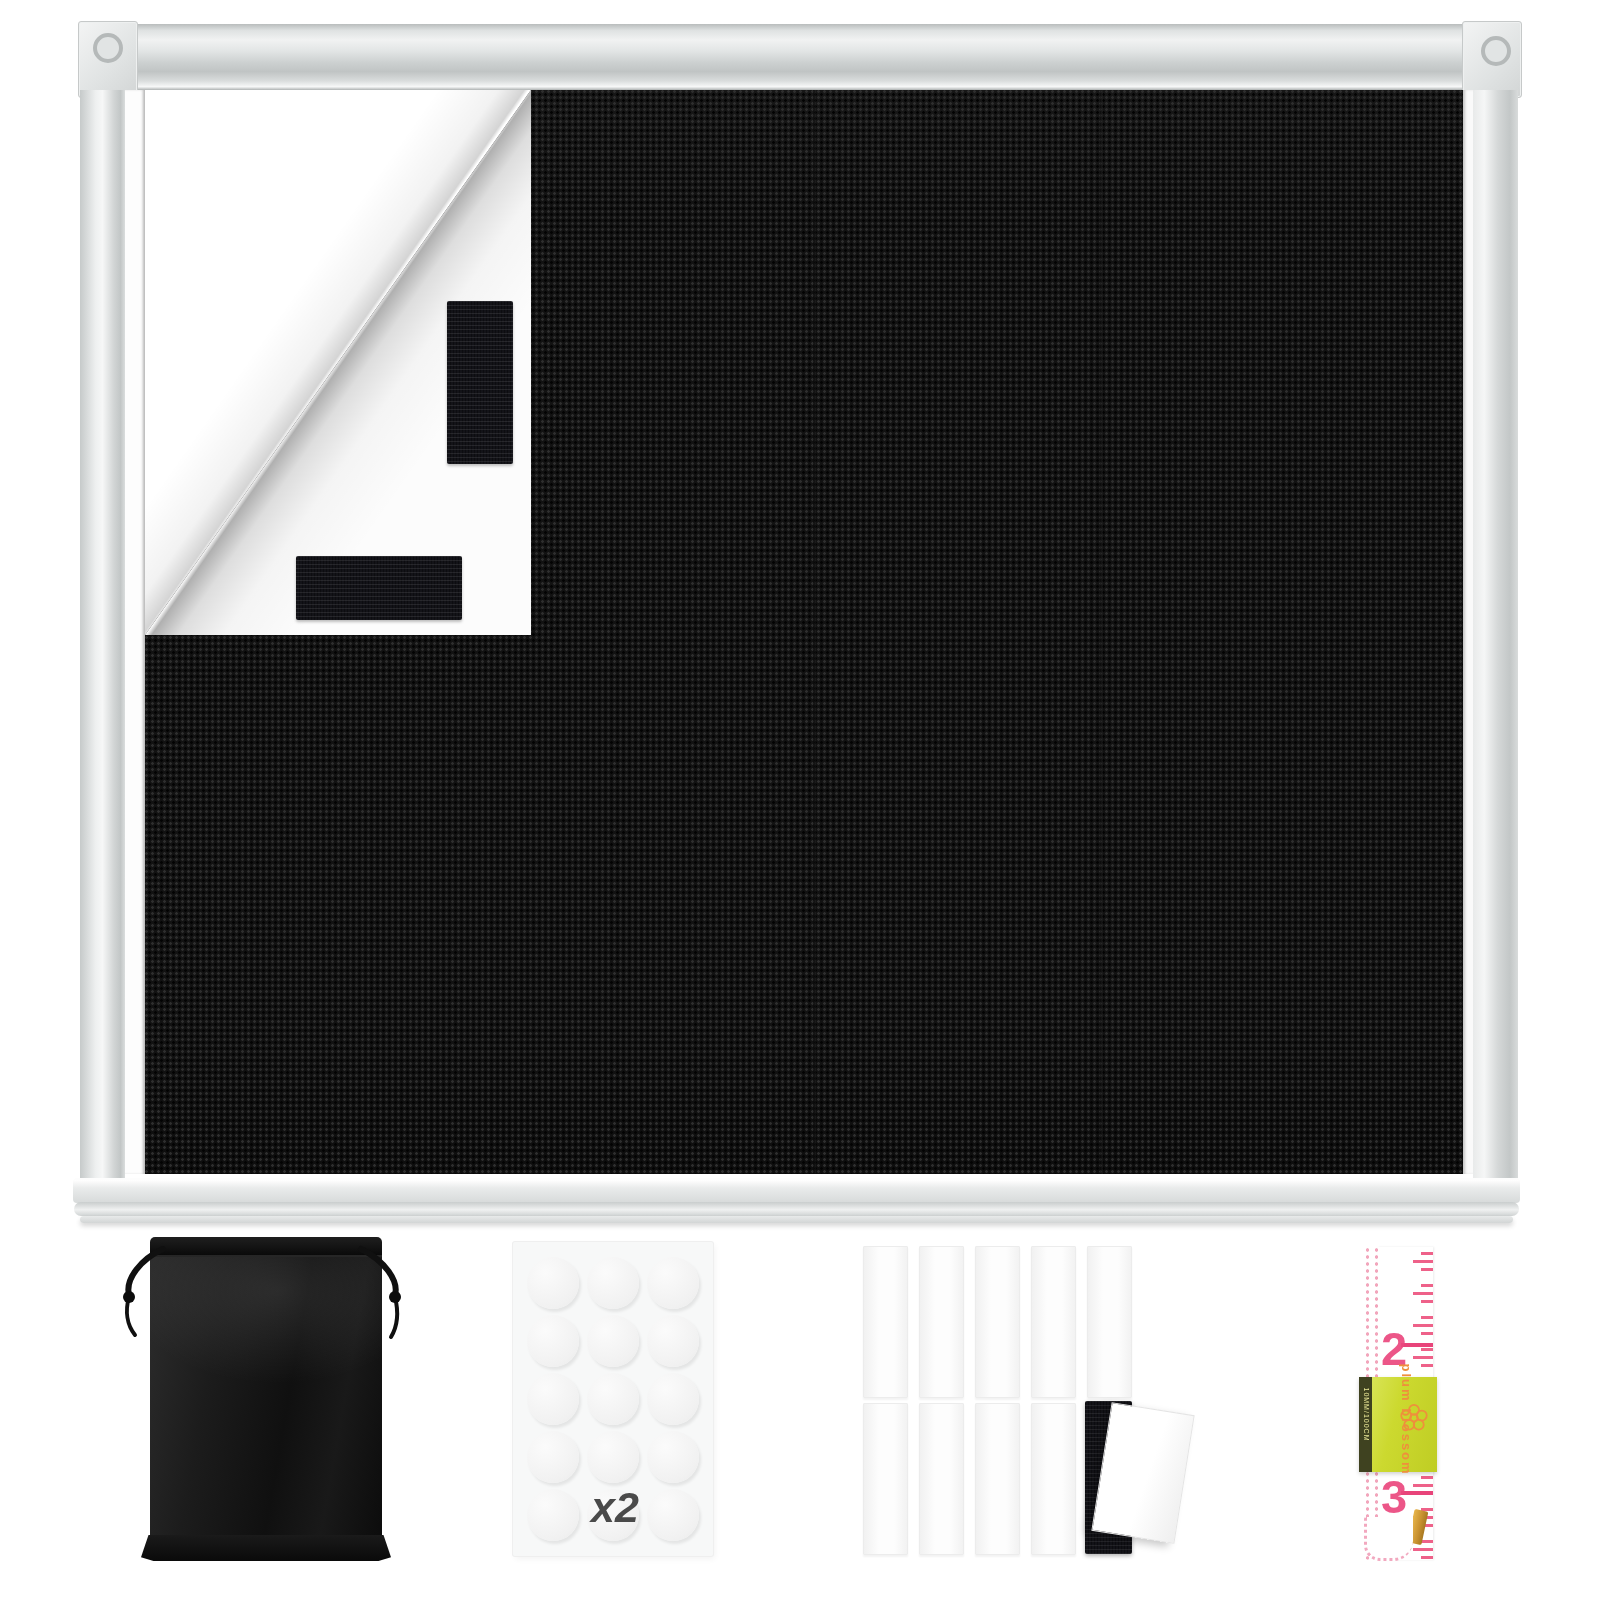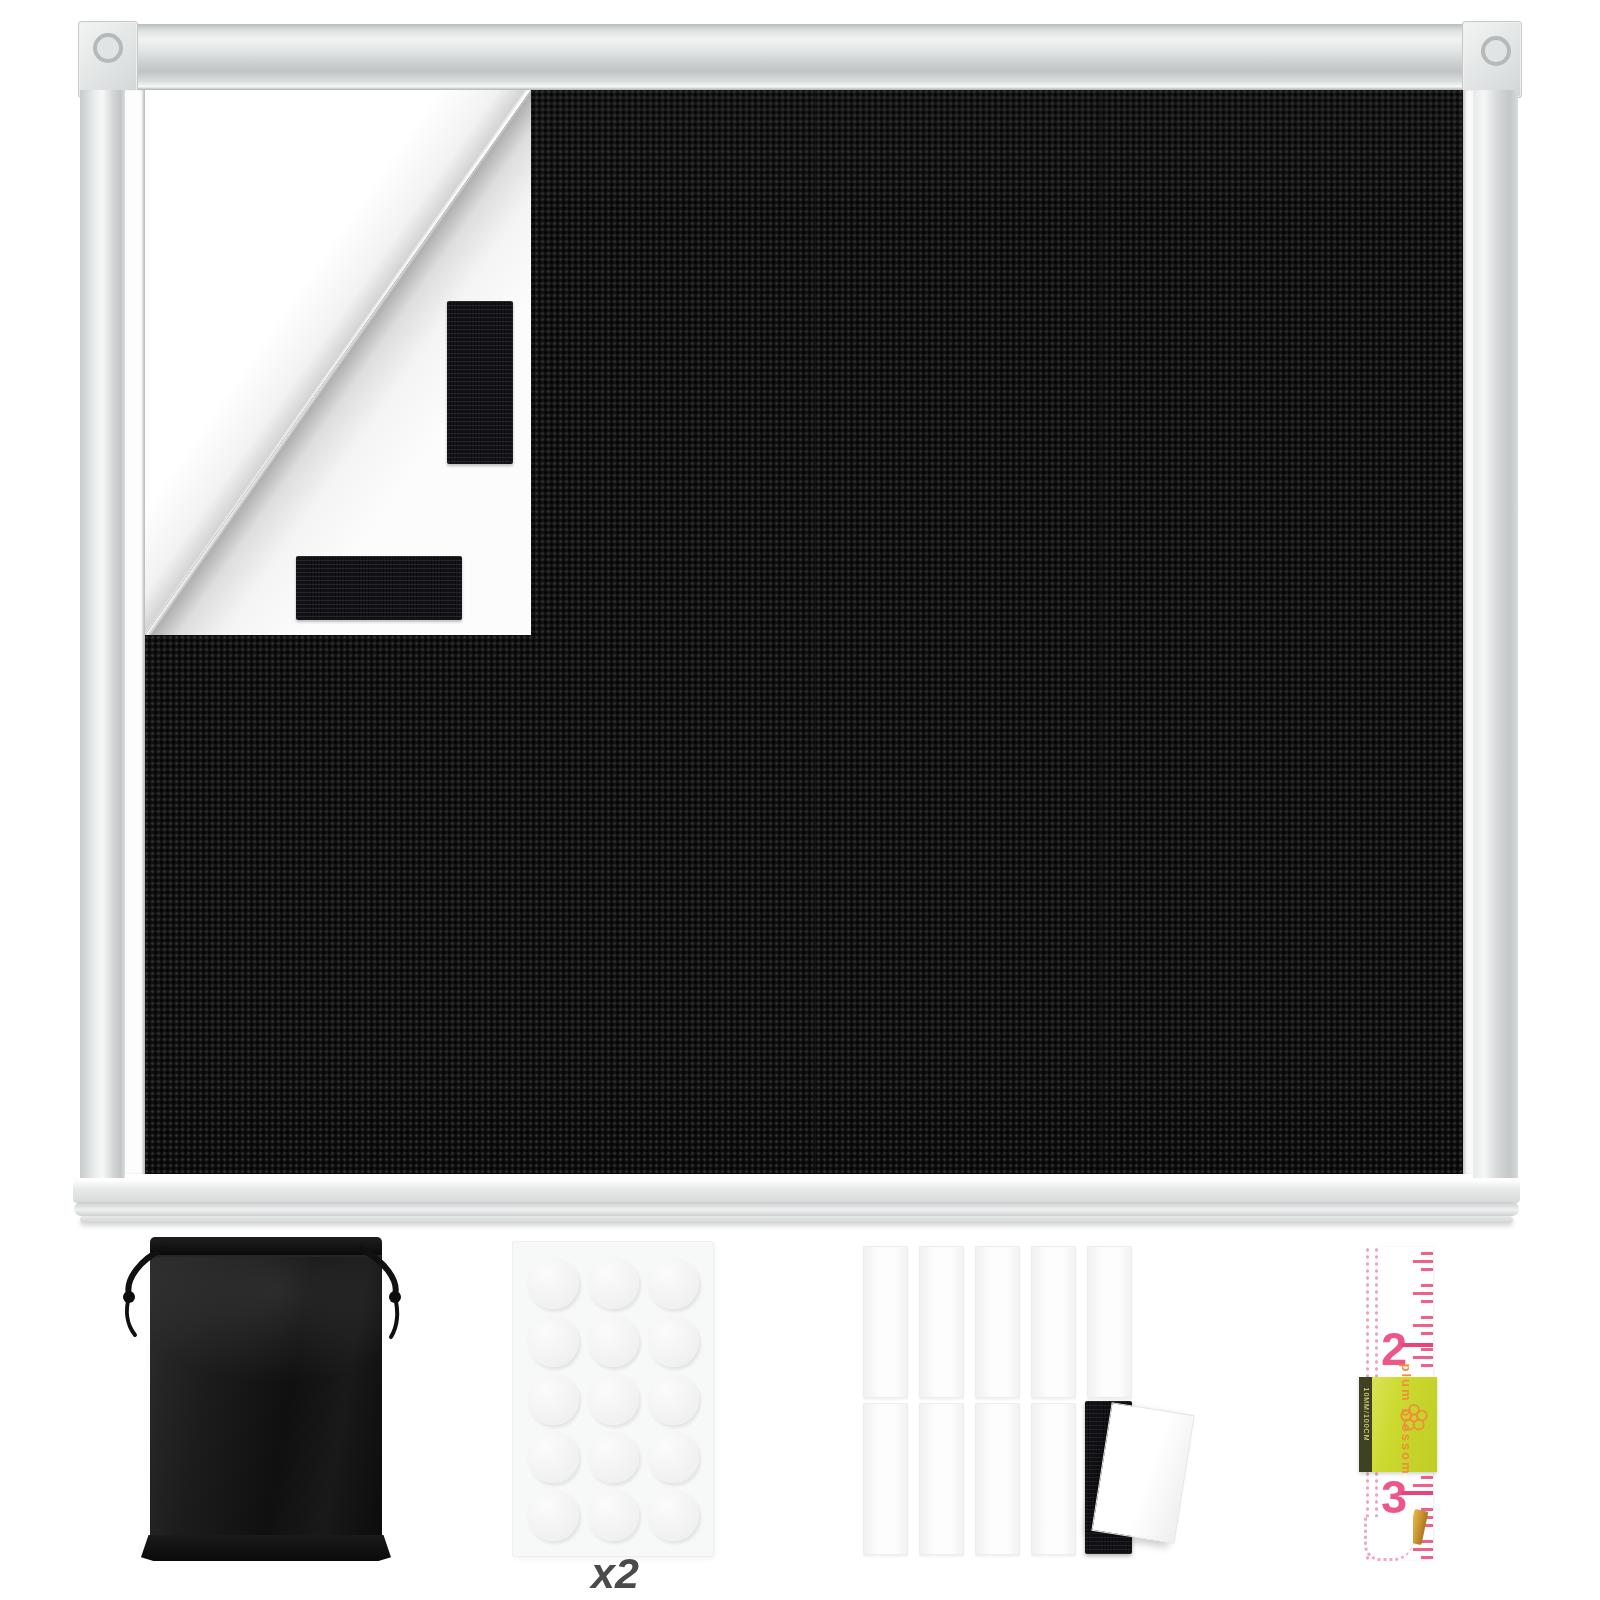--- a/index.html
+++ b/index.html
@@ -78,21 +78,21 @@
   .bag-cords{position:absolute;left:-35px;top:-4px;}
 
   
   .dots-sheet{left:513px;top:1242px;width:200px;height:314px;background:#f7f8f8;border-radius:2px;
     box-shadow:0 0 0 1px #efefef,2px 3px 6px rgba(0,0,0,.05);
     display:grid;grid-template-columns:repeat(3,52px);grid-auto-rows:52px;
     column-gap:8px;row-gap:6px;justify-content:center;align-content:center;}
   .dot{width:52px;height:52px;border-radius:50%;
     background:radial-gradient(circle at 35% 30%,#fbfbfb,#f1f1f1 70%,#eaeaea);
     box-shadow:2px 3px 3px rgba(0,0,0,.08);}
-  .x2-label{left:573px;top:1550px;width:84px;text-align:center;font-size:43px;line-height:46px;
+  .x2-label{left:573px;top:1484px;width:84px;text-align:center;font-size:43px;line-height:46px;
     font-style:italic;font-weight:bold;color:#4a4a4a;}
 
   
   .strips-panel{left:863px;top:1246px;width:268px;height:312px;}
   .strips-grid{position:absolute;inset:0;display:grid;grid-template-columns:repeat(5,43px);
     grid-auto-rows:150px;column-gap:13px;row-gap:7px;}
   .strip{width:43px;height:150px;border:1px solid #ececec;border-radius:1px;
     background:linear-gradient(to right,#f1f1f1,#fdfdfd 35%,#fdfdfd 70%,#f2f2f2);
     box-shadow:0 2px 2px rgba(0,0,0,.05);}
   .strip-black{width:47px;height:153px;margin:-2px;border:none;border-radius:2px;

